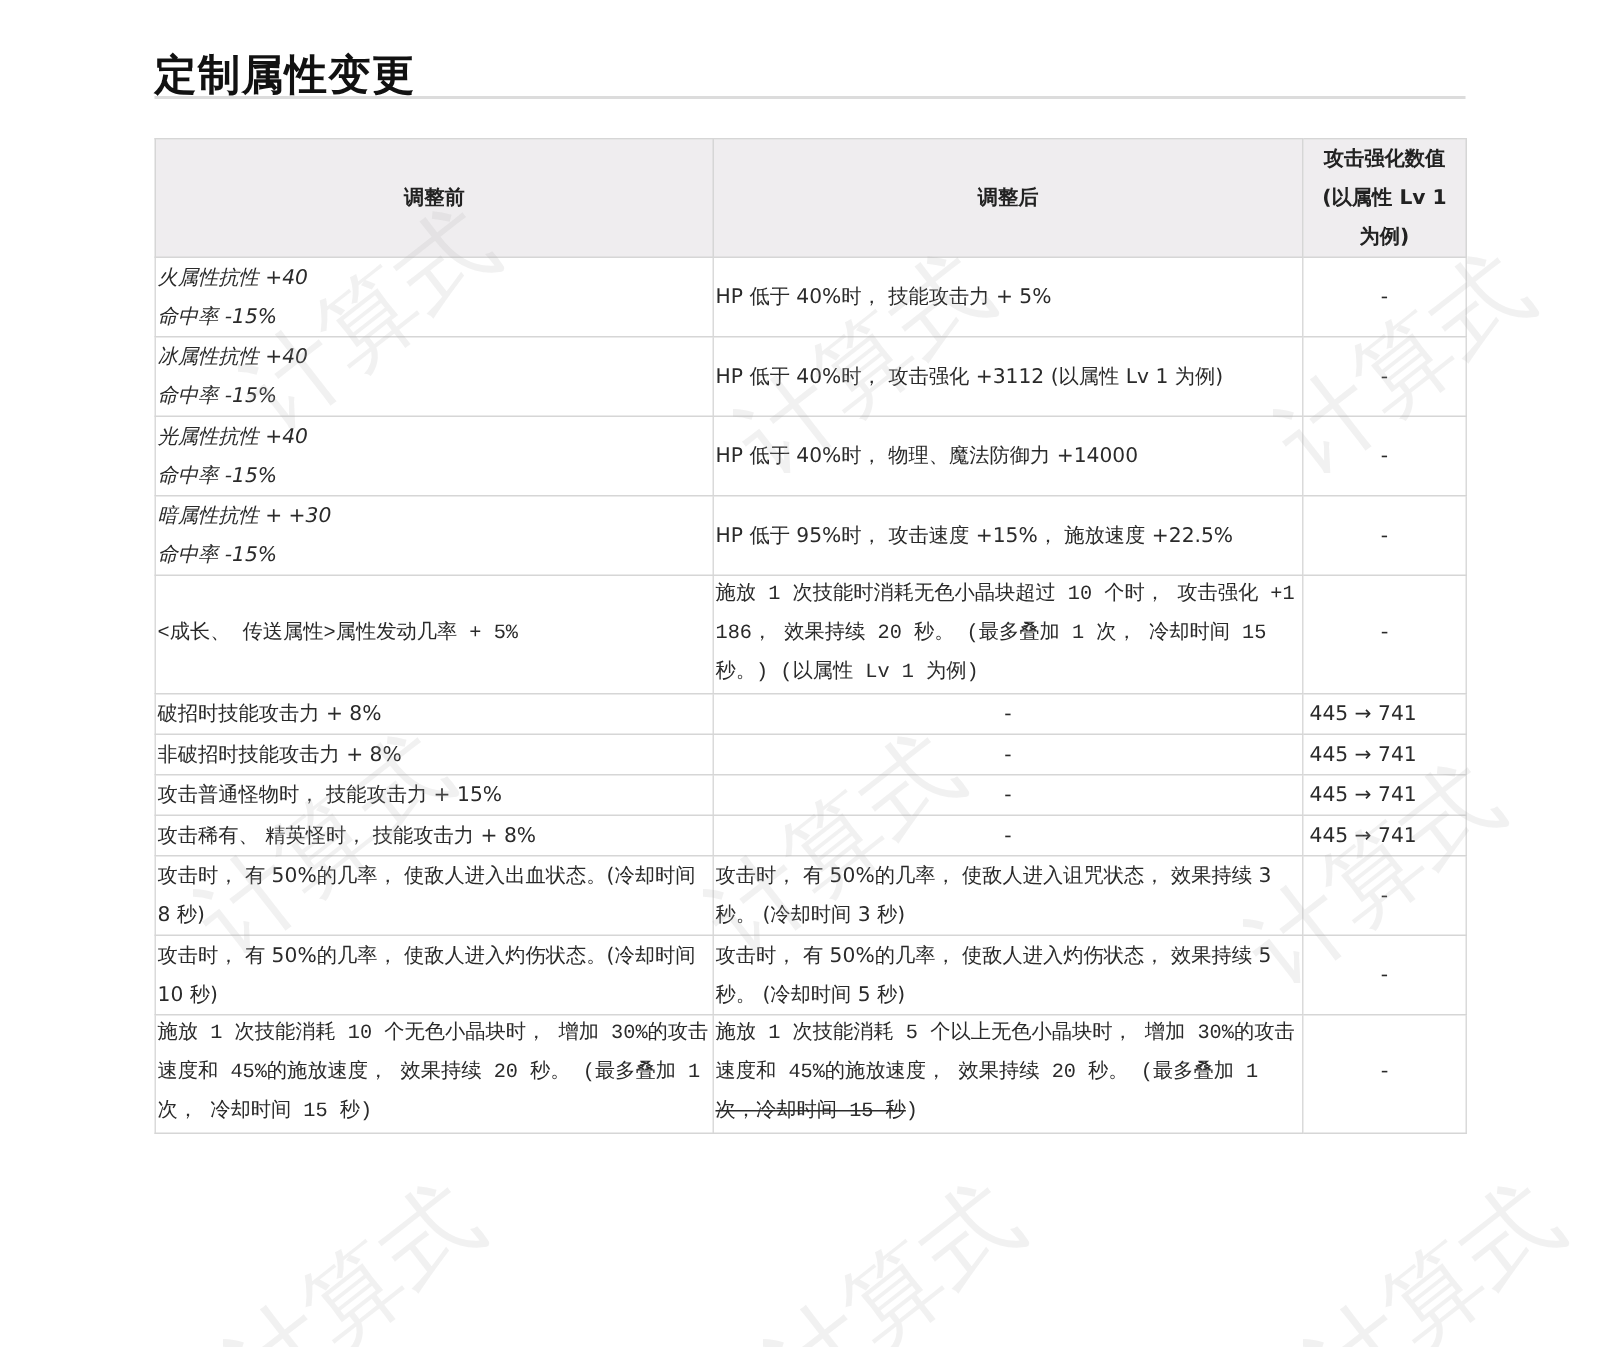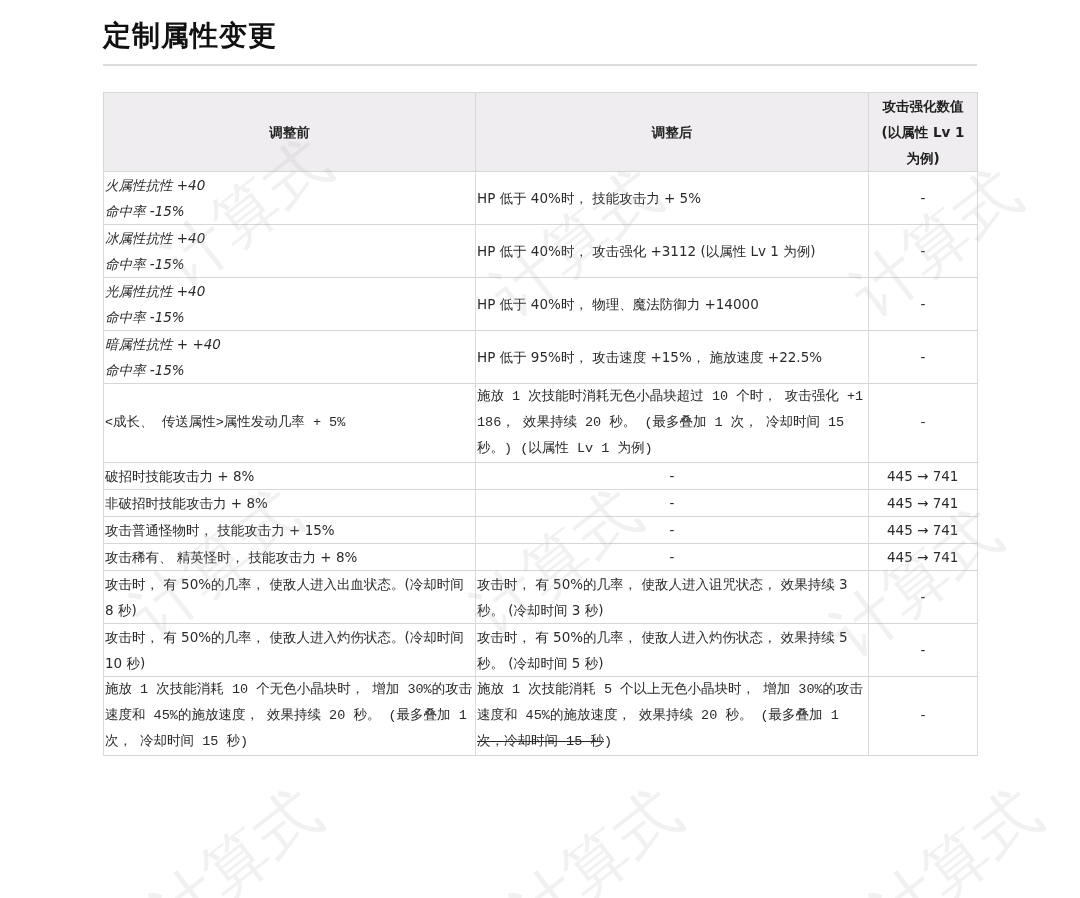--- a/index.html
+++ b/index.html
@@ -16,21 +16,21 @@
       color: #222222;
     }
     .page {
       position: absolute;
       left: 103px;
       top: 0;
       width: 874px;
     }
     .page-title {
       margin: 0;
-      padding-top: 18px;
+      padding-top: 32px;
       height: 36px;
       font-size: 28px;
       font-weight: bold;
       color: #111111;
       letter-spacing: 1px;
       line-height: 36px;
     }
     .title-rule {
       position: absolute;
       top: 64px;
@@ -69,21 +69,21 @@
       border-bottom: 1px solid #d6d6d6;
       border-left: 1px solid #dadada;
       border-right: 1px solid #dadada;
       padding: 0 1px;
       vertical-align: middle;
       text-align: left;
       color: #2a2a2a;
       word-break: break-all;
     }
     table.attr-table td.center { text-align: center; }
-    table.attr-table td.c3 { padding-left: 18px; margin-left: 16px; }
+    table.attr-table td.c3 { padding-left: 4px; margin-left: 16px; }
     table.attr-table td .line { display: block; font-style: italic; }
     tr.r-tall td { height: 52px; }
     tr.r-xtall td { height: 78px; font-family: Liberation Mono, monospace; }
     tr.r-short td { height: 26px; }
     .strike { text-decoration: line-through; }
     .watermark {
       position: absolute;
       font-size: 64px;
       color: rgba(180,180,180,0.18);
       transform: rotate(-38deg);
@@ -132,21 +132,21 @@
       <tr class="r-tall">
         <td>
             <span class="line">光属性抗性 +40</span>
             <span class="line">命中率 -15%</span>
           </td>
         <td>HP 低于 40%时， 物理、魔法防御力 +14000</td>
         <td class="center">-</td>
       </tr>
       <tr class="r-tall">
         <td>
-            <span class="line">暗属性抗性 + +40</span>
+            <span class="line">暗属性抗性 + +30</span>
             <span class="line">命中率 -15%</span>
           </td>
         <td>HP 低于 95%时， 攻击速度 +15%， 施放速度 +22.5%</td>
         <td class="center">-</td>
       </tr>
       <tr class="r-xtall">
         <td>&lt;成长、 传送属性&gt;属性发动几率 + 5%</td>
         <td>施放 1 次技能时消耗无色小晶块超过 10 个时， 攻击强化 +1186， 效果持续 20 秒。 (最多叠加 1 次， 冷却时间 15 秒。) (以属性 Lv 1 为例)</td>
         <td class="center">-</td>
       </tr>

